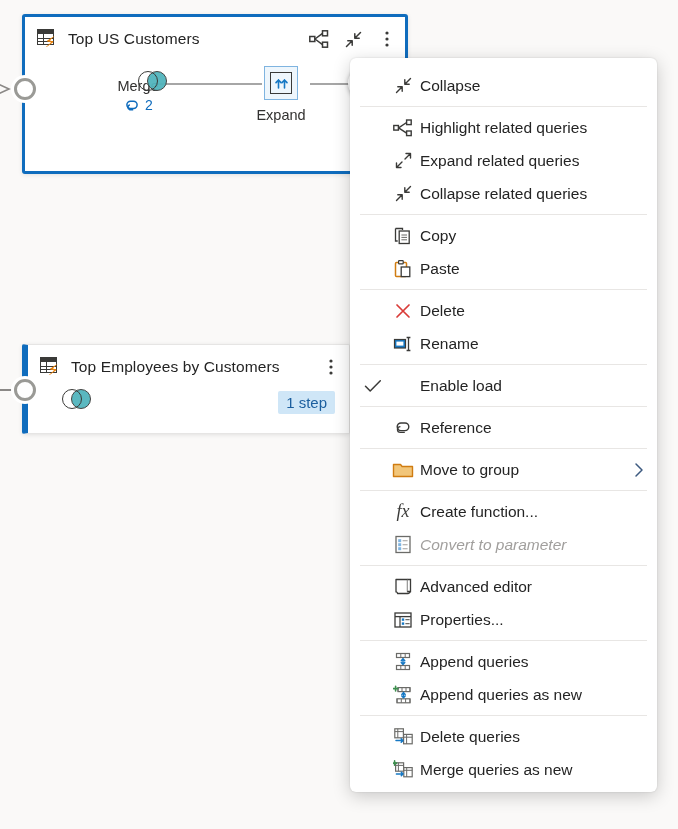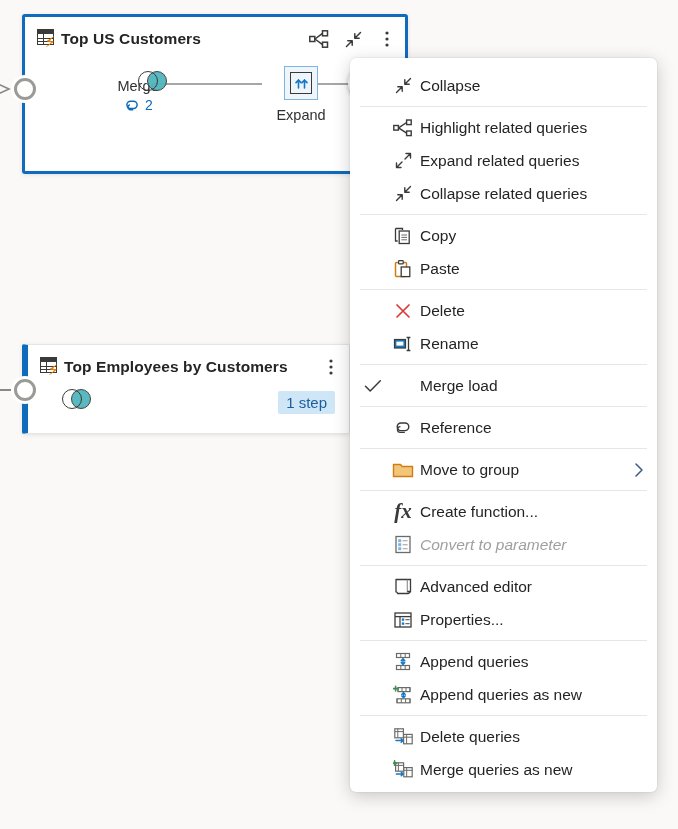--- a/index.html
+++ b/index.html
@@ -33,22 +33,22 @@
     border-radius:2px;
     box-shadow:0 1px 4px rgba(0,0,0,.10);
   }
 
   .card-head{
     display:flex;align-items:center;
     height:44px;padding:0 8px 0 12px;
     box-sizing:border-box;
   }
   .card-title{
-    font-size:15.5px;font-weight:700;color:#242424;
-    margin-left:2px;white-space:nowrap;letter-spacing:.1px;
+    font-size:15.5px;font-weight:400;color:#242424;
+    margin-left:9px;white-space:nowrap;letter-spacing:.1px;
   }
   .head-spacer{flex:1;}
   .head-icons{display:flex;align-items:center;gap:14px;}
   .head-ico{width:20px;height:20px;display:flex;align-items:center;justify-content:center;cursor:pointer;}
 
   
   .qicon{position:relative;width:22px;height:20px;flex:none;}
   .qicon .tbl{position:absolute;left:0;top:0;width:17px;height:16px;box-sizing:border-box;
       border:1.4px solid #3a3a38;background:#fff;}
   .qicon .tbl:before{content:"";position:absolute;left:0;top:0;right:0;height:4px;background:#3a3a38;}
@@ -210,21 +210,21 @@
         <div class="lbl">Merge</div>
         <div class="sub">
           <svg width="18" height="14" viewBox="0 0 18 14">
             <path d="M10.5 3.2 a3.6 3.6 0 0 1 0 7.2 h-3 a3.6 3.6 0 0 1 0 -7.2 h3" fill="none" stroke="#0f6cbd" stroke-width="1.5"></path>
             <path d="M6.8 6.8 a2.6 2.6 0 0 0 0 5 h3.4" fill="none" stroke="#0f6cbd" stroke-width="1.5"></path>
           </svg>
           <span>2</span>
         </div>
       </div>
 
-      <div class="step" style="left:236px;top:5px;width:80px;">
+      <div class="step" style="left:216px;top:5px;width:80px;">
         <span class="expandbox">
           <span class="inner">
             <svg width="17" height="14" viewBox="0 0 17 14">
               <path d="M5.5 12 L5.5 4 M5.5 4 L3 6.6 M5.5 4 L8 6.6" stroke="#1678c4" stroke-width="1.6" fill="none" stroke-linecap="round"></path>
               <path d="M11.5 12 L11.5 4 M11.5 4 L9 6.6 M11.5 4 L14 6.6" stroke="#1678c4" stroke-width="1.6" fill="none" stroke-linecap="round"></path>
             </svg>
           </span>
         </span>
         <div class="lbl">Expand</div>
       </div>
@@ -345,21 +345,21 @@
 
     <div class="msep"></div>
 
     <div class="mi" id="menu-item-enable-load">
       <span class="chk">
         <svg width="18" height="14" viewBox="0 0 18 14">
           <path d="M1.5 7.2 L6.2 12 L16.3 1.8" fill="none" stroke="#3a3a38" stroke-width="1.5" stroke-linecap="round" stroke-linejoin="round"></path>
         </svg>
       </span>
       <span class="ic"></span>
-      <span class="tx">Merge load</span>
+      <span class="tx">Enable load</span>
     </div>
 
     <div class="msep"></div>
 
 
     <div class="mi" id="menu-item-reference">
       <span class="chk"></span>
       <span class="ic">
         <svg width="22" height="16" viewBox="0 0 22 16">
           <path d="M13 3.0 a3.8 3.8 0 0 1 0 7.6 h-4 a3.8 3.8 0 0 1 0 -7.6 h4" fill="none" stroke="#3a3a38" stroke-width="1.4"></path>
@@ -384,21 +384,21 @@
           <path d="M3 3 L9 9 L3 15" fill="none" stroke="#3d5a80" stroke-width="1.5" stroke-linecap="round" stroke-linejoin="round"></path>
         </svg>
       </span>
     </div>
 
     <div class="msep"></div>
 
     <div class="mi" id="menu-item-create-function">
       <span class="chk"></span>
       <span class="ic">
-        <span style="font-family:'Liberation Serif',serif;font-style:italic;font-weight:700;font-size:21px;color:#3a3a38;">fx</span>
+        <span style="font-family:'Liberation Serif',serif;font-style:italic;font-weight:400;font-size:18px;color:#3a3a38;">fx</span>
       </span>
       <span class="tx">Create function...</span>
     </div>
 
     <div class="mi disabled" id="menu-item-convert-to-parameter">
       <span class="chk"></span>
       <span class="ic">
         <svg width="18" height="19" viewBox="0 0 18 19">
           <rect x="2" y="1.5" width="14" height="16" fill="#fff" stroke="#6b6b68" stroke-width="1.3"></rect>
           <rect x="4.2" y="4.2" width="3" height="3" fill="#7fb4e0"></rect>

